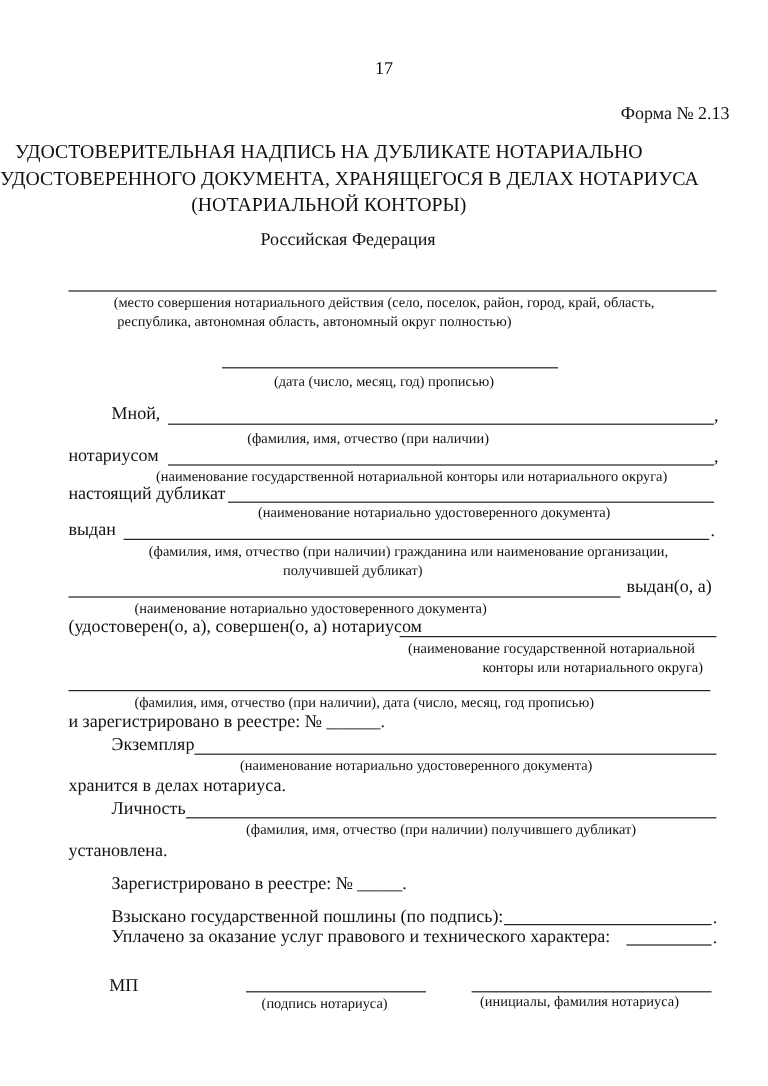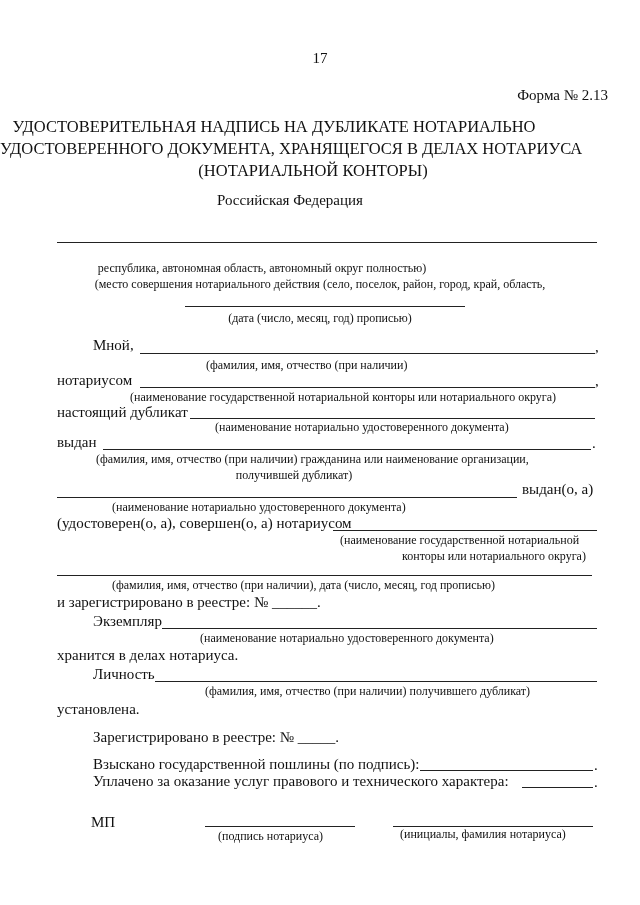--- a/index.html
+++ b/index.html
@@ -12,26 +12,26 @@
   .title { font-size: 16.5px; text-align: center; left: 0; width: 548px; line-height: 22px; font-family: Liberation Serif, serif; }
 </style>
 </head>
 <body>
 
 <div class="abs t" style="left:0;width:640px;top:50px;text-align:center;">17</div>
 <div class="abs t" style="right:32px;top:87px;">Форма № 2.13</div>
 
 <div class="abs title" style="top:116px;">УДОСТОВЕРИТЕЛЬНАЯ НАДПИСЬ НА ДУБЛИКАТЕ НОТАРИАЛЬНО</div>
 <div class="abs title" style="top:138px;">УДОСТОВЕРЕННОГО ДОКУМЕНТА, ХРАНЯЩЕГОСЯ В ДЕЛАХ НОТАРИУСА</div>
-<div class="abs title" style="top:160px;padding-left:39px;">(НОТАРИАЛЬНОЙ КОНТОРЫ)</div>
+<div class="abs title" style="top:160px;">(НОТАРИАЛЬНОЙ КОНТОРЫ)</div>
 
 <div class="abs t" style="left:0;width:580px;top:192px;text-align:center;">Российская Федерация</div>
 
 <div class="ln" style="left:57px;width:540px;top:242px;"></div>
-<div class="abs hint" style="left:0;width:640px;top:245px;text-align:center;margin-top:32px;">(место совершения нотариального действия (село, поселок, район, город, край, область,</div>
+<div class="abs hint" style="left:0;width:640px;top:245px;text-align:center;">(место совершения нотариального действия (село, поселок, район, город, край, область,</div>
 <div class="abs hint" style="left:0;width:524px;top:261px;text-align:center;">республика, автономная область, автономный округ полностью)</div>
 
 <div class="ln" style="left:185px;width:280px;top:306px;"></div>
 <div class="abs hint" style="left:0;width:640px;top:311px;text-align:center;">(дата (число, месяц, год) прописью)</div>
 
 <div class="abs t" style="left:93px;top:337px;">Мной,</div>
 <div class="ln" style="left:140px;width:455px;top:353px;"></div>
 <div class="abs t" style="left:595px;top:339px;">,</div>
 <div class="abs hint" style="left:206px;top:358px;">(фамилия, имя, отчество (при наличии)</div>
 
@@ -40,21 +40,21 @@
 <div class="abs t" style="left:595px;top:373px;">,</div>
 <div class="abs hint" style="left:130px;top:390px;">(наименование государственной нотариальной конторы или нотариального округа)</div>
 
 <div class="abs t" style="left:57px;top:404px;">настоящий дубликат</div>
 <div class="ln" style="left:190px;width:405px;top:418px;"></div>
 <div class="abs hint" style="left:215px;top:420px;">(наименование нотариально удостоверенного документа)</div>
 
 <div class="abs t" style="left:57px;top:434px;">выдан</div>
 <div class="ln" style="left:103px;width:488px;top:449px;"></div>
 <div class="abs t" style="left:592px;top:435px;">.</div>
-<div class="abs hint" style="left:96px;top:452px;">(фамилия, имя, отчество (при наличии) гражданина или наименование организации,</div>
+<div class="abs hint" style="left:124px;top:452px;">(фамилия, имя, отчество (при наличии) гражданина или наименование организации,</div>
 <div class="abs hint" style="left:0;width:588px;top:468px;text-align:center;">получившей дубликат)</div>
 
 <div class="ln" style="left:57px;width:460px;top:497px;"></div>
 <div class="abs t" style="left:522px;top:481px;">выдан(о, а)</div>
 <div class="abs hint" style="left:112px;top:500px;">(наименование нотариально удостоверенного документа)</div>
 
 <div class="abs t" style="left:57px;top:515px;">(удостоверен(о, а), совершен(о, а) нотариусом</div>
 <div class="ln" style="left:333px;width:264px;top:530px;"></div>
 <div class="abs hint" style="left:340px;top:533px;">(наименование государственной нотариальной</div>
 <div class="abs hint" style="left:370px;top:549px;margin-left:32px;">конторы или нотариального округа)</div>

